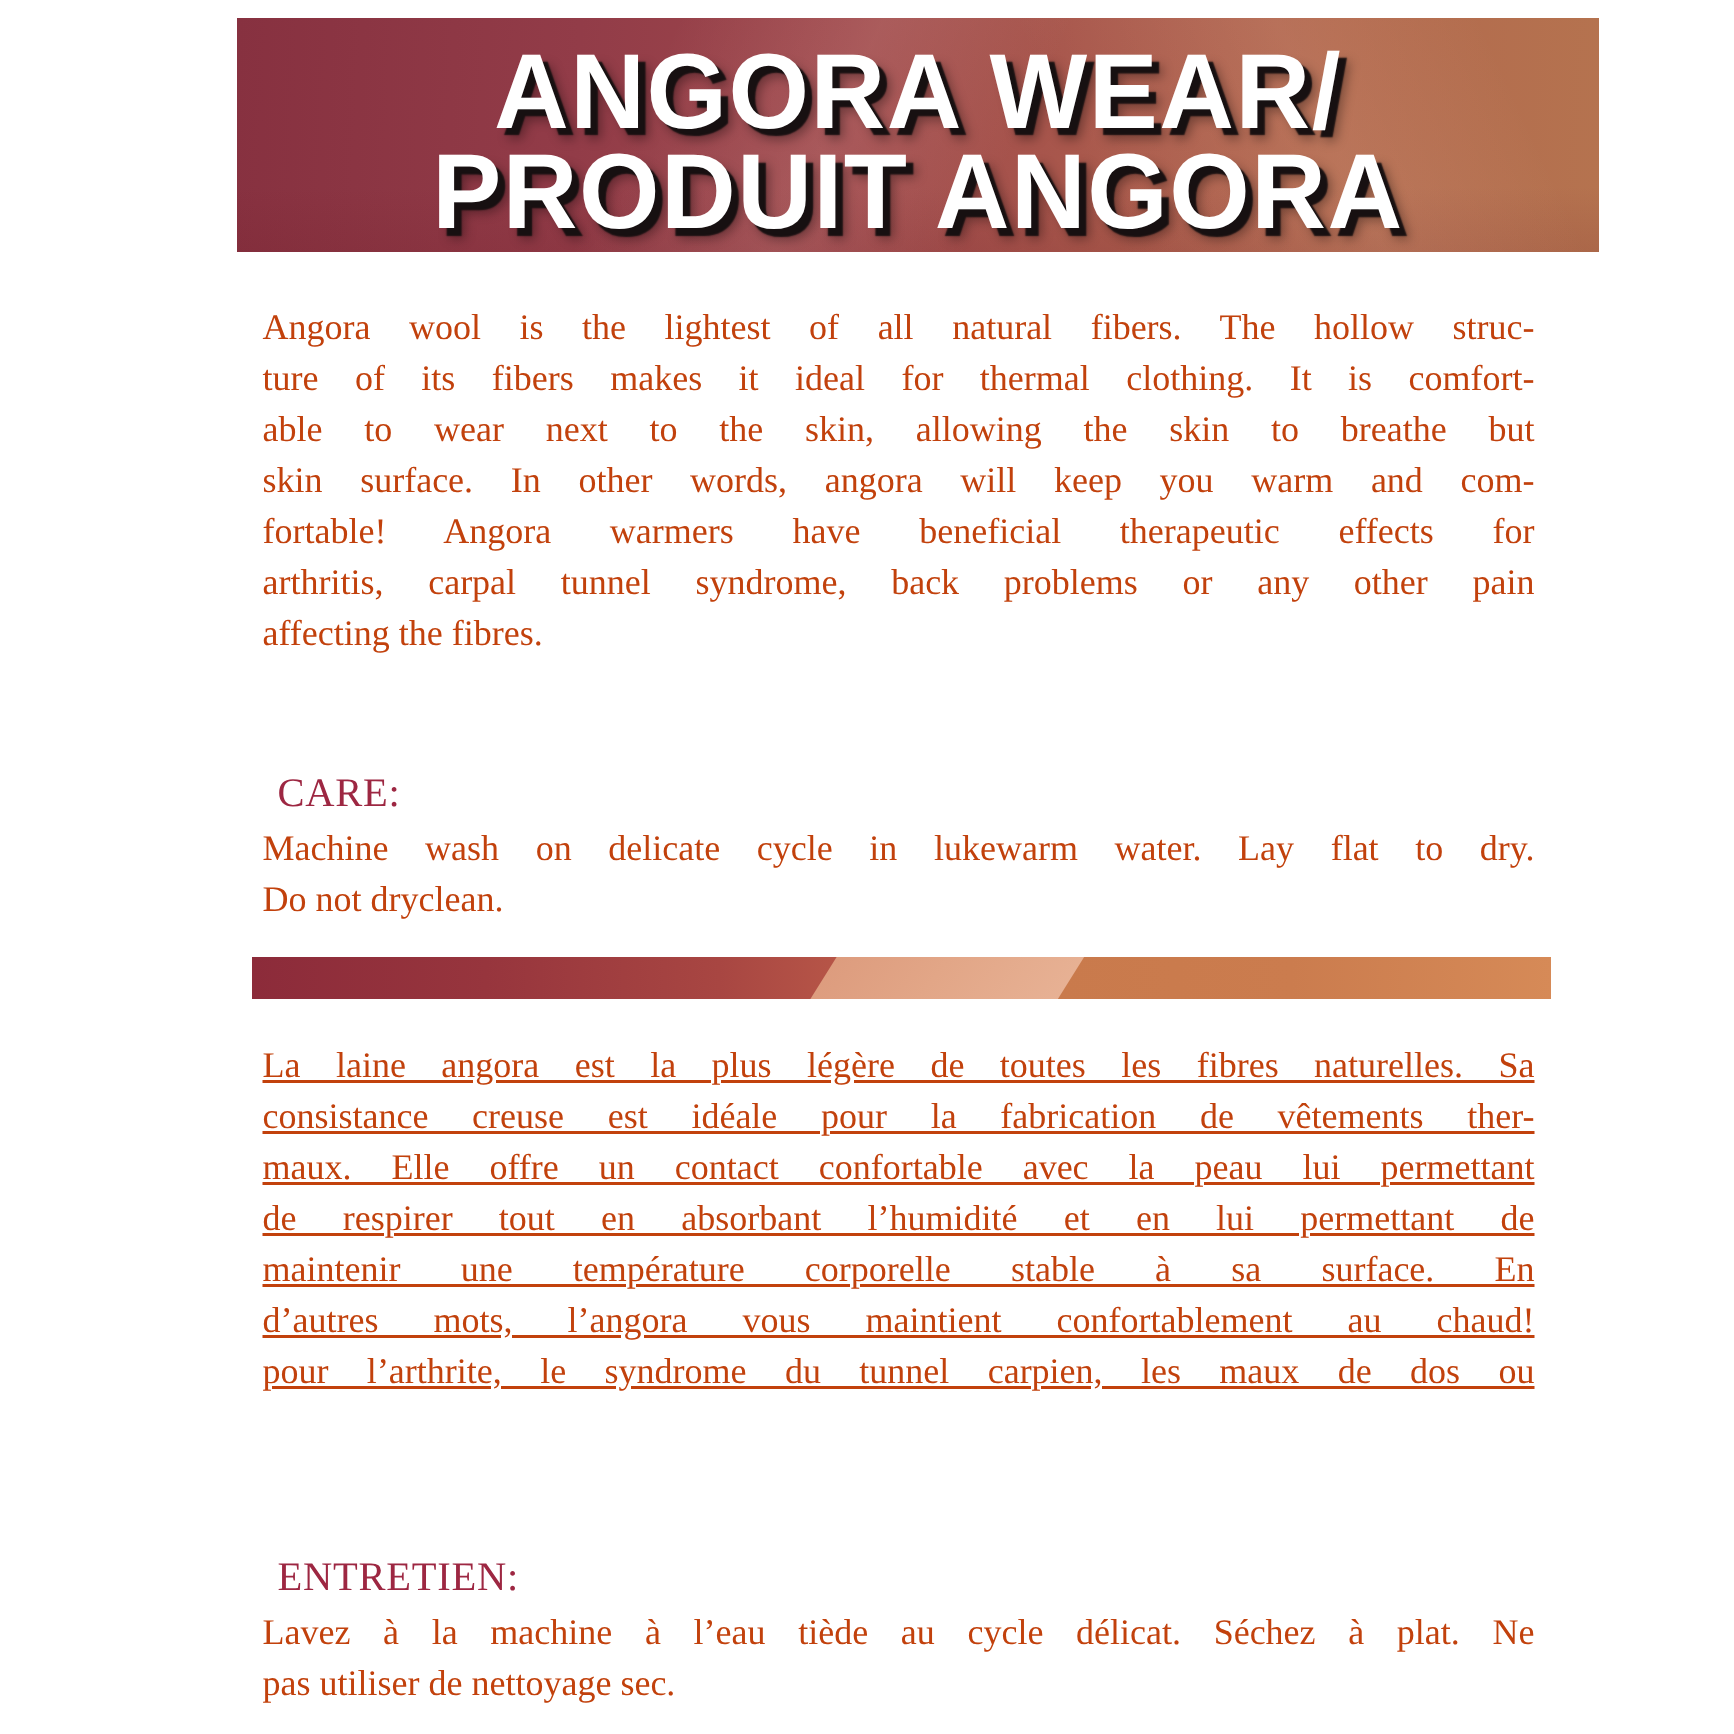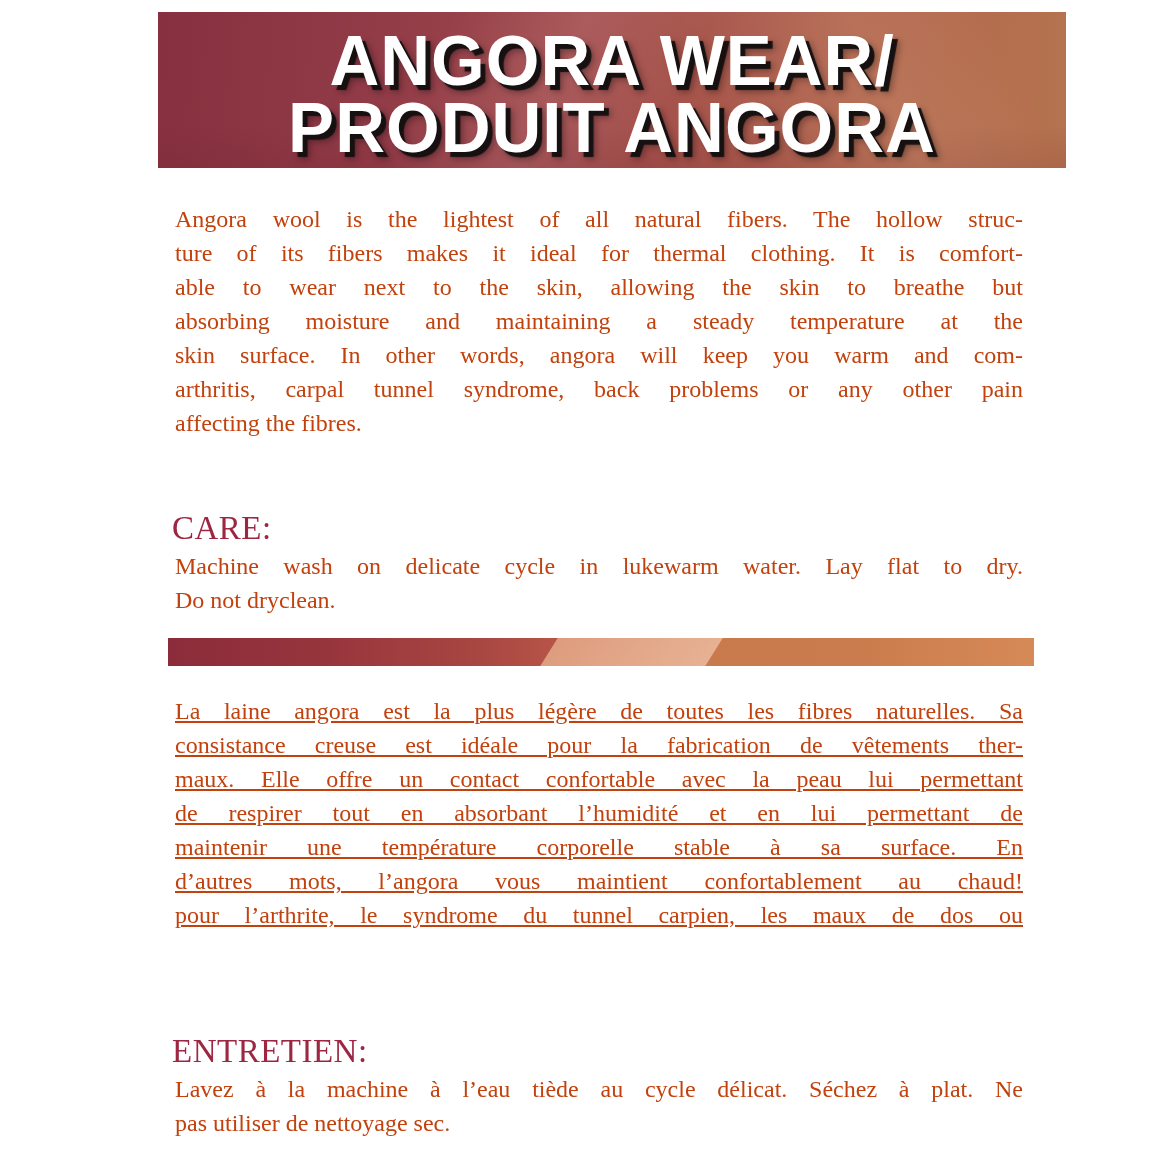--- a/index.html
+++ b/index.html
@@ -60,25 +60,25 @@
   .jlines .jline:last-child { text-align-last: left; }
   .justify-all .jline:last-child { text-align-last: justify; }
 
   .para-english { top: 202px; }
   .para-care-en { top: 549px; }
   .para-french  { top: 694px; text-decoration: underline; }
   .para-care-fr { top: 1072px; }
 
   .section-heading {
     position: absolute;
-    left: 172px;
+    left: 185px;
     margin: 0;
     font-family: "Liberation Serif", serif;
     font-weight: 400;
-    font-size: 33px;
+    font-size: 27px;
     line-height: 32px;
     color: #9d2742;
     letter-spacing: 0.5px;
   }
   .heading-care { top: 512px; }
   .heading-entretien { top: 1035px; }
 
   
   .divider {
     position: absolute;
@@ -107,22 +107,22 @@
     <div class="banner-title">
       <div>ANGORA WEAR/</div>
       <div>PRODUIT ANGORA</div>
     </div>
   </header>
 
   <section class="para jlines para-english">
       <div class="jline">Angora wool is the lightest of all natural fibers. The hollow struc-</div>
       <div class="jline">ture of its fibers makes it ideal for thermal clothing. It is comfort-</div>
       <div class="jline">able to wear next to the skin, allowing the skin to breathe but</div>
-      <div class="jline">absorbing moisture and maintaining a steady temperature at the</div>
       <div class="jline">skin surface. In other words, angora will keep you warm and com-</div>
+      <div class="jline">fortable! Angora warmers have beneficial therapeutic effects for</div>
       <div class="jline">arthritis, carpal tunnel syndrome, back problems or any other pain</div>
       <div class="jline">affecting the fibres.</div>
     </section>
 
   <h2 class="section-heading heading-care">CARE:</h2>
 
   <section class="para jlines para-care-en">
       <div class="jline">Machine wash on delicate cycle in lukewarm water. Lay flat to dry.</div>
       <div class="jline">Do not dryclean.</div>
     </section>

